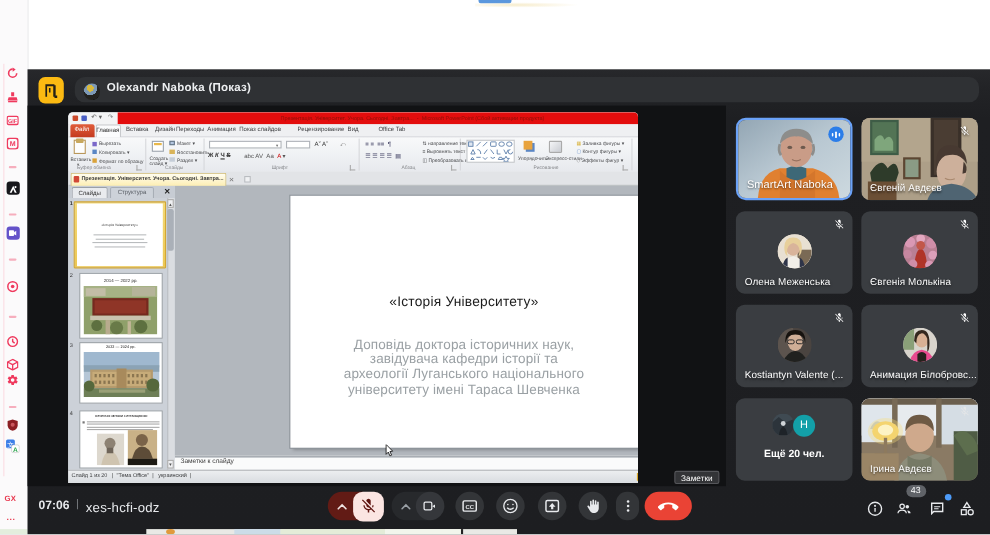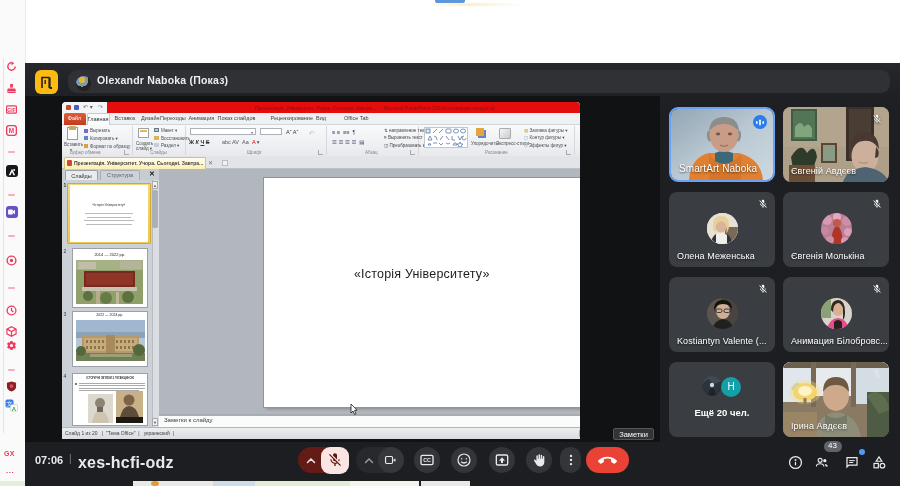--- a/index.html
+++ b/index.html
@@ -331,20 +331,21 @@
       </div>
 
       <div class="abs" style="left:89.5px;top:78px;width:7px;height:247px;background:#dadde1;border-left:1px solid #b9bcc1;"></div>
       <div class="abs" style="left:90px;top:79px;width:6px;height:8px;background:#eff0f2;border:1px solid #aaa;font-size:4px;color:#555;text-align:center;line-height:7px;">▲</div>
       <div class="abs" style="left:90px;top:88px;width:6px;height:38px;background:#aab0b8;border-radius:2px;"></div>
       <div class="abs" style="left:90px;top:316px;width:6px;height:8px;background:#eff0f2;border:1px solid #aaa;font-size:4px;color:#555;text-align:center;line-height:7px;">▼</div>
 
       <div class="abs" style="left:96.5px;top:67px;width:517.5px;height:244.5px;background:#b2b7bd;"></div>
       <div class="abs" style="left:201.5px;top:75.5px;width:316.5px;height:229px;background:#fff;box-shadow:0 0 0 1px #8e949b,2px 2px 3px rgba(0,0,0,.25);"></div>
       <div class="abs" style="left:201.5px;top:164.5px;width:316.5px;text-align:center;font-size:12.5px;letter-spacing:0.2px;color:#1c1c1c;">«Історія Університету»</div>
+      <div class="abs" style="left:201.5px;top:204.5px;width:316.5px;text-align:center;font-size:12.3px;letter-spacing:0.1px;color:#9aa0a4;line-height:13.7px;">Доповідь доктора історичних наук,<br>завідувача кафедри історії та<br>археології Луганського національного<br>університету імені Тараса Шевченка</div>
 
       <div class="abs" style="left:614px;top:67px;width:8px;height:258px;background:#e0e3e7;border-left:1px solid #bfc2c6;"></div>
       <div class="abs" style="left:615px;top:68px;width:7px;height:8px;background:#f2f3f5;border:1px solid #aaa;font-size:4px;color:#555;text-align:center;line-height:7px;">▲</div>
       <div class="abs" style="left:615px;top:77px;width:7px;height:26px;background:#c6cacf;border:1px solid #9aa0a6;border-radius:2px;"></div>
       <div class="abs" style="left:615px;top:296px;width:7px;height:9px;background:#f2f3f5;border:1px solid #aaa;font-size:3.5px;color:#555;text-align:center;line-height:4px;">▲<br>▲</div>
       <div class="abs" style="left:615px;top:306px;width:7px;height:9px;background:#f2f3f5;border:1px solid #aaa;font-size:3.5px;color:#555;text-align:center;line-height:4px;">▼<br>▼</div>
       <div class="abs" style="left:615px;top:316px;width:7px;height:8px;background:#fdfdfd;border:1px solid #999;font-size:4px;color:#333;text-align:center;line-height:7px;">▼</div>
 
       <div class="abs" style="left:96.5px;top:311.5px;width:517.5px;height:13.5px;background:#fafbfb;border-top:2px solid #a8adb3;"></div>
       <div class="abs" style="left:102px;top:315px;font-size:6px;color:#3c3c3c;">Заметки к слайду</div>
@@ -533,21 +534,21 @@
         </svg>
         <div class="tname">Ірина Авдєєв</div>
         <svg class="micoff" viewBox="0 0 24 24" fill="#e8e8e8" opacity="0.85">
             <path d="M19 11h-1.7c0 .74-.16 1.43-.43 2.05l1.23 1.23c.56-.98.9-2.09.9-3.28zm-4.02.17c0-.06.02-.11.02-.17V5c0-1.66-1.34-3-3-3S9 3.34 9 5v.18l5.98 5.99zM4.27 3L3 4.27l6.01 6.01V11c0 1.66 1.33 3 2.99 3 .22 0 .44-.03.65-.08l1.66 1.66c-.71.33-1.5.52-2.31.52-2.76 0-5.3-2.1-5.3-5.1H5c0 3.41 2.72 6.23 6 6.72V21h2v-3.28c.91-.13 1.77-.45 2.54-.9L19.73 21 21 19.73 4.27 3z"></path>
           </svg>
       </div>
     </div>
     <div id="bottombar">
       <div class="abs" style="left:10px;top:391px;font-size:11px;font-weight:700;color:#e8eaed;">07:06</div>
       <div class="abs" style="left:44px;top:390px;font-size:10px;color:#7d8084;">|</div>
-      <div class="abs" style="left:53px;top:391px;font-size:16px;font-weight:700;color:#e8eaed;letter-spacing:.2px;">xes-hcfi-odz</div>
+      <div class="abs" style="left:53px;top:391px;font-size:12px;font-weight:400;color:#e8eaed;letter-spacing:.2px;">xes-hcfi-odz</div>
 
       <div class="abs" style="left:273px;top:384px;width:32px;height:26px;background:#621b15;border-radius:13px 0 0 13px;"></div>
       <svg class="abs" style="left:281px;top:393.5px;" width="10" height="7" viewBox="0 0 10 7">
           <path d="M1.5 5.5 L5 2 L8.5 5.5" stroke="#f0e4e2" stroke-width="1.5" fill="none" stroke-linecap="round"></path>
         </svg>
       <div class="abs" style="left:296px;top:383.5px;width:28px;height:27px;background:#fbe5e2;border-radius:9px;"></div>
       <svg class="abs" style="left:302px;top:389px;" width="16" height="16" viewBox="0 0 24 24" fill="#5f1410">
           <path d="M19 11h-1.7c0 .74-.16 1.43-.43 2.05l1.23 1.23c.56-.98.9-2.09.9-3.28zm-4.02.17c0-.06.02-.11.02-.17V5c0-1.66-1.34-3-3-3S9 3.34 9 5v.18l5.98 5.99zM4.27 3L3 4.27l6.01 6.01V11c0 1.66 1.33 3 2.99 3 .22 0 .44-.03.65-.08l1.66 1.66c-.71.33-1.5.52-2.31.52-2.76 0-5.3-2.1-5.3-5.1H5c0 3.41 2.72 6.23 6 6.72V21h2v-3.28c.91-.13 1.77-.45 2.54-.9L19.73 21 21 19.73 4.27 3z"></path>
         </svg>
 

